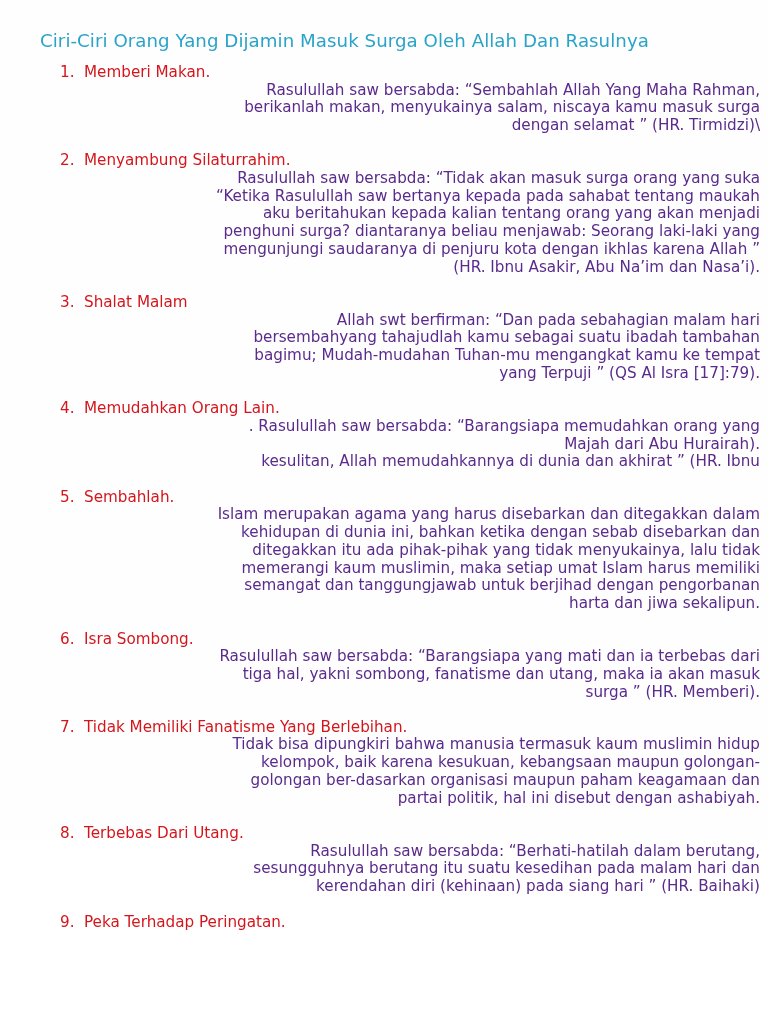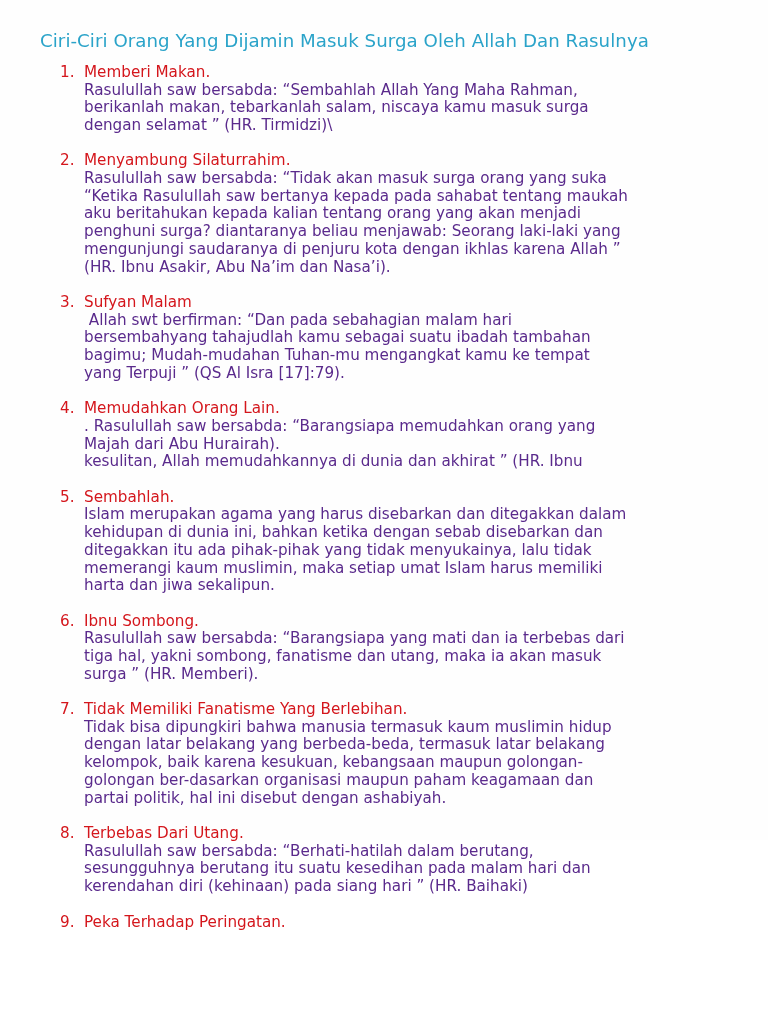--- a/index.html
+++ b/index.html
@@ -4,49 +4,49 @@
 <style>
   html, body { margin: 0; padding: 0; background: #ffffff; }
   body { width: 768px; height: 1024px; overflow: hidden; position: relative; font-family: "DejaVu Sans", sans-serif; }
   .page { position: absolute; left: 0; top: 0; width: 768px; height: 840px; background: #fefefe; text-decoration: underline; }
   .title { position: absolute; left: 40px; top: 30px; font-size: 18.2px; color: #2aa3c9; white-space: nowrap; letter-spacing: 0.05px; }
   .list { position: absolute; left: 60px; top: 64px; width: 700px; margin: 0; padding: 0; list-style: none; }
   .item { margin: 0 0 17.5px 0; padding: 0; }
   .head { font-size: 15.2px; line-height: 17.5px; color: #d4161c; white-space: nowrap; }
   .num { display: inline-block; width: 24px; }
   .body { margin-left: 24px; font-size: 15.2px; line-height: 17.8px; color: #5a2a8c; }
-  .line { display: block; white-space: pre; }
+  .line { display: block; white-space: pre; text-align: right; }
 </style>
 </head>
 <body>
 
 <div class="page">
   <div class="title">Ciri-Ciri Orang Yang Dijamin Masuk Surga Oleh Allah Dan Rasulnya</div>
   <ol class="list" id="item-list">
       <li class="item">
         <div class="head"><span class="num">1.</span><span>Memberi Makan.</span></div>
         <div class="body">
           <span class="line">Rasulullah saw bersabda: “Sembahlah Allah Yang Maha Rahman,</span>
-          <span class="line">berikanlah makan, tebarkanlah salam, niscaya kamu masuk surga</span>
+          <span class="line">berikanlah makan, menyukainya salam, niscaya kamu masuk surga</span>
           <span class="line">dengan selamat ” (HR. Tirmidzi)\</span>
         </div>
       </li>
       <li class="item">
         <div class="head"><span class="num">2.</span><span>Menyambung Silaturrahim.</span></div>
         <div class="body">
           <span class="line">Rasulullah saw bersabda: “Tidak akan masuk surga orang yang suka</span>
           <span class="line">“Ketika Rasulullah saw bertanya kepada pada sahabat tentang maukah</span>
           <span class="line">aku beritahukan kepada kalian tentang orang yang akan menjadi</span>
           <span class="line">penghuni surga? diantaranya beliau menjawab: Seorang laki-laki yang</span>
           <span class="line">mengunjungi saudaranya di penjuru kota dengan ikhlas karena Allah ”</span>
           <span class="line">(HR. Ibnu Asakir, Abu Na’im dan Nasa’i).</span>
         </div>
       </li>
       <li class="item">
-        <div class="head"><span class="num">3.</span><span>Sufyan Malam</span></div>
+        <div class="head"><span class="num">3.</span><span>Shalat Malam</span></div>
         <div class="body">
           <span class="line"> Allah swt berfirman: “Dan pada sebahagian malam hari</span>
           <span class="line">bersembahyang tahajudlah kamu sebagai suatu ibadah tambahan</span>
           <span class="line">bagimu; Mudah-mudahan Tuhan-mu mengangkat kamu ke tempat</span>
           <span class="line">yang Terpuji ” (QS Al Isra [17]:79).</span>
         </div>
       </li>
       <li class="item">
         <div class="head"><span class="num">4.</span><span>Memudahkan Orang Lain.</span></div>
         <div class="body">
@@ -55,36 +55,36 @@
           <span class="line">kesulitan, Allah memudahkannya di dunia dan akhirat ” (HR. Ibnu</span>
         </div>
       </li>
       <li class="item">
         <div class="head"><span class="num">5.</span><span>Sembahlah.</span></div>
         <div class="body">
           <span class="line">Islam merupakan agama yang harus disebarkan dan ditegakkan dalam</span>
           <span class="line">kehidupan di dunia ini, bahkan ketika dengan sebab disebarkan dan</span>
           <span class="line">ditegakkan itu ada pihak-pihak yang tidak menyukainya, lalu tidak</span>
           <span class="line">memerangi kaum muslimin, maka setiap umat Islam harus memiliki</span>
+          <span class="line">semangat dan tanggungjawab untuk berjihad dengan pengorbanan</span>
           <span class="line">harta dan jiwa sekalipun.</span>
         </div>
       </li>
       <li class="item">
-        <div class="head"><span class="num">6.</span><span>Ibnu Sombong.</span></div>
+        <div class="head"><span class="num">6.</span><span>Isra Sombong.</span></div>
         <div class="body">
           <span class="line">Rasulullah saw bersabda: “Barangsiapa yang mati dan ia terbebas dari</span>
           <span class="line">tiga hal, yakni sombong, fanatisme dan utang, maka ia akan masuk</span>
           <span class="line">surga ” (HR. Memberi).</span>
         </div>
       </li>
       <li class="item">
         <div class="head"><span class="num">7.</span><span>Tidak Memiliki Fanatisme Yang Berlebihan.</span></div>
         <div class="body">
           <span class="line">Tidak bisa dipungkiri bahwa manusia termasuk kaum muslimin hidup</span>
-          <span class="line">dengan latar belakang yang berbeda-beda, termasuk latar belakang</span>
           <span class="line">kelompok, baik karena kesukuan, kebangsaan maupun golongan-</span>
           <span class="line">golongan ber-dasarkan organisasi maupun paham keagamaan dan</span>
           <span class="line">partai politik, hal ini disebut dengan ashabiyah.</span>
         </div>
       </li>
       <li class="item">
         <div class="head"><span class="num">8.</span><span>Terbebas Dari Utang.</span></div>
         <div class="body">
           <span class="line">Rasulullah saw bersabda: “Berhati-hatilah dalam berutang,</span>
           <span class="line">sesungguhnya berutang itu suatu kesedihan pada malam hari dan</span>

